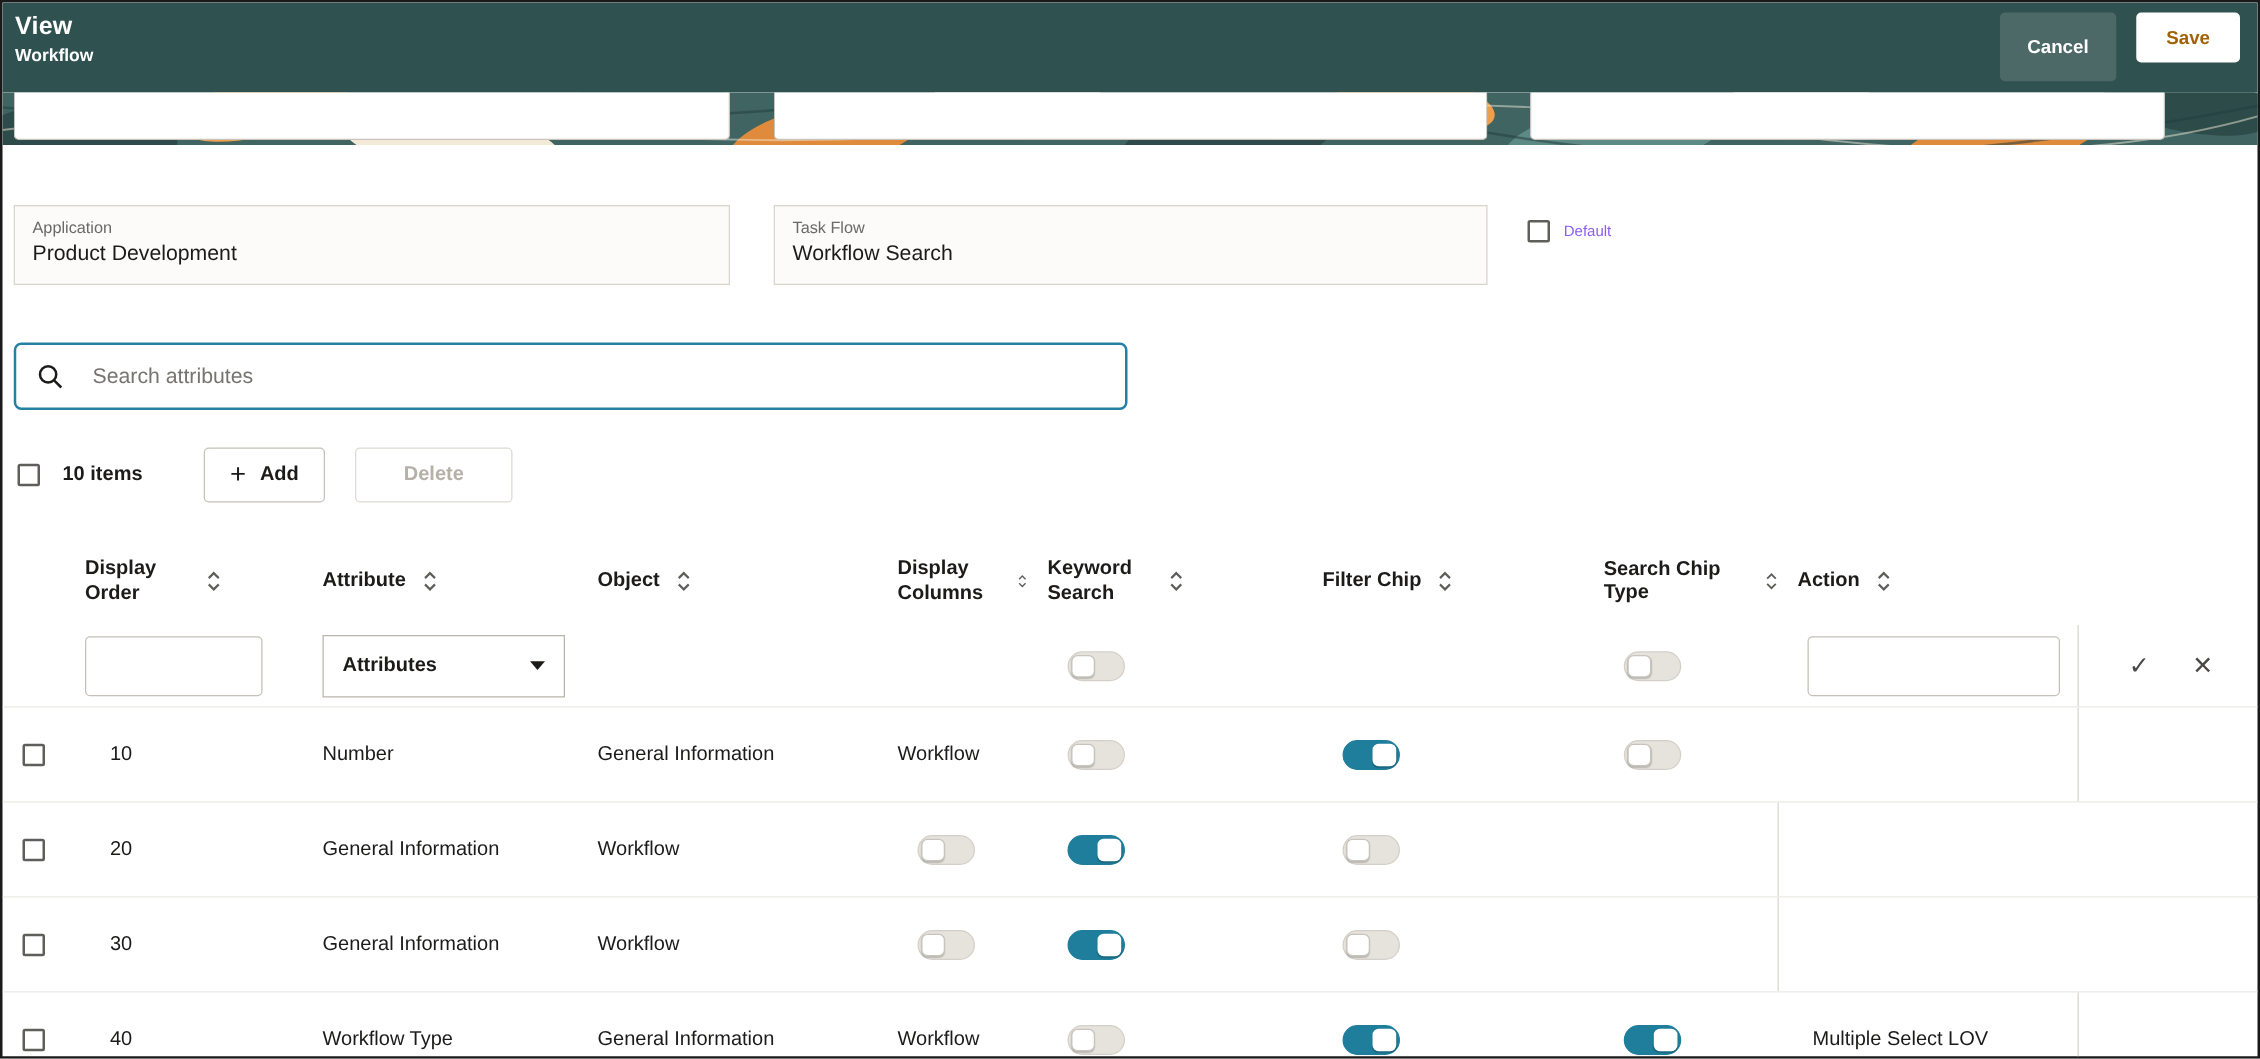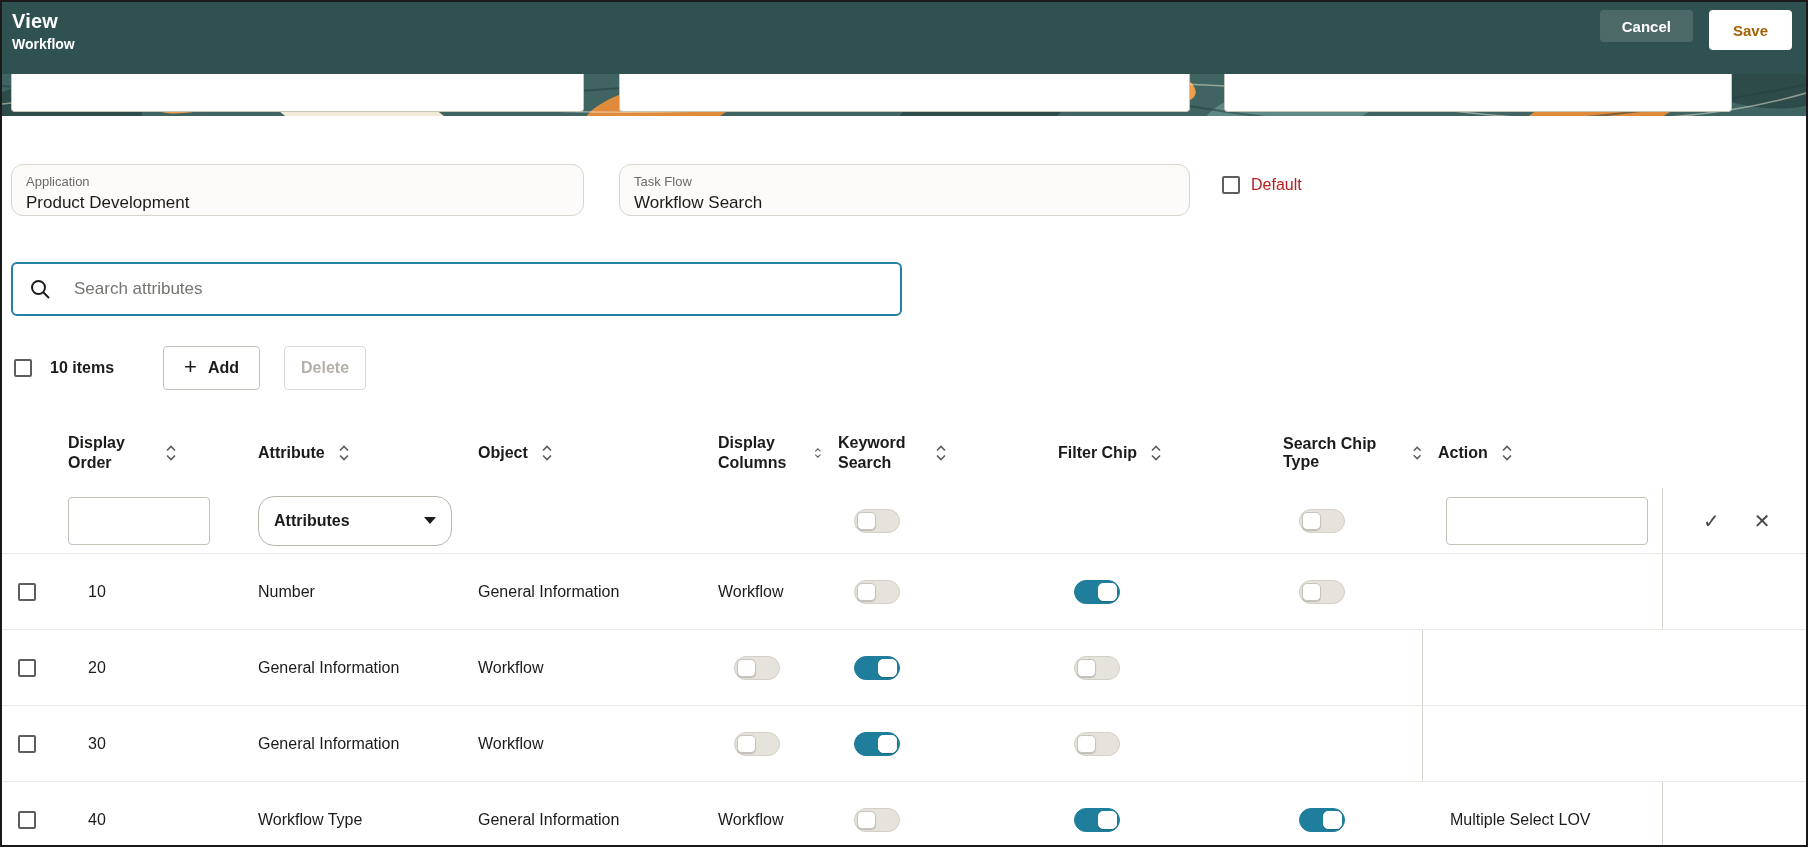--- a/index.html
+++ b/index.html
@@ -4,63 +4,63 @@
 <style>
   * { margin:0; padding:0; box-sizing:border-box; }
   body { font-family:"Liberation Sans","DejaVu Sans",sans-serif; background:#fff; }
   .page { position:relative; width:1808px; height:847px; border:2px solid #1a1a1a; overflow:hidden; background:#fff; }
 
   
   .topbar { height:72px; background:var(--header-teal,#2f5150); display:flex; justify-content:space-between; align-items:flex-start; padding:8px 14px 0 10px; color:#fff; }
   .title-block h1 { font-size:20px; font-weight:800; letter-spacing:.2px; line-height:1.1; }
   .subtitle { font-size:14px; font-weight:700; margin-top:4px; }
   .header-actions { display:flex; gap:16px; margin-top:0; }
-  .btn-cancel { height:32px; padding:0 22px; background:rgba(255,255,255,.14); color:#fff; border:none; border-radius:4px; font-size:15px; font-weight:600; font-family:inherit; cursor:pointer; }
+  .btn-cancel { height:55px; padding:0 22px; background:rgba(255,255,255,.14); color:#fff; border:none; border-radius:4px; font-size:15px; font-weight:600; font-family:inherit; cursor:pointer; }
   .btn-save { height:40px; padding:0 24px; background:#fff; color:#a16207; border:none; border-radius:4px; font-size:15px; font-weight:700; font-family:inherit; cursor:pointer; }
 
   
   .pattern-band { position:relative; height:42px; overflow:visible; }
   .pattern-band svg.bg { position:absolute; left:0; top:0; }
   .cut-field { position:absolute; top:0; height:38px; background:#fff; border:1px solid #c9c4bc; border-top:none; border-radius:0 0 4px 4px; }
   .cut-field.f1 { left:9px; width:573px; }
   .cut-field.f2 { left:617px; width:571px; }
   .cut-field.f3 { left:1222px; width:508px; }
 
   
   .fields-row { display:flex; align-items:flex-start; margin:48px 0 0 9px; }
-  .field { width:573px; height:52px; background:#fcfbf9; border:1px solid #d9d4cc; border-radius:12px; padding:9px 14px; cursor:text; }
+  .field { width:573px; height:64px; background:#fcfbf9; border:1px solid #d9d4cc; border-radius:0; padding:9px 14px; cursor:text; }
   .field.tf { margin-left:35px; width:571px; }
   .field label { display:block; font-size:13px; color:#6b6a67; }
   .field-value { font-size:17px; color:#1c1b1a; margin-top:4px; }
-  .checkbox-wrap { display:flex; align-items:center; gap:11px; margin-left:32px; margin-top:12px; font-size:16px; color:#b91c1c; cursor:pointer; }
+  .checkbox-wrap { display:flex; align-items:center; gap:11px; margin-left:32px; margin-top:12px; font-size:12px; color:#8b5cf6; cursor:pointer; }
   .checkbox { display:inline-block; width:18px; height:18px; background:#fff; border:2px solid #5f5e5b; border-radius:2px; flex:none; cursor:pointer; }
 
   
   .search-box { margin:46px 0 0 9px; width:891px; height:54px; border:2px solid var(--search-border,#2481a3); border-radius:6px; display:flex; align-items:center; gap:23px; padding:0 16px; background:#fff; }
   .search-box input { flex:1; border:none; outline:none; font-size:17px; color:#1c1b1a; font-family:inherit; background:transparent; }
   .search-box input::placeholder { color:#767470; }
 
   
   .toolbar { display:flex; align-items:center; margin:30px 0 0 12px; height:44px; }
   .items-count { margin-left:18px; font-size:16px; font-weight:700; color:#1c1b1a; }
   .btn-add { margin-left:49px; height:44px; padding:0 20px; background:#fff; border:1px solid #c5c0b8; border-radius:4px; font-size:16px; font-weight:600; color:#1c1b1a; font-family:inherit; display:flex; align-items:center; gap:11px; cursor:pointer; }
   .plus { font-size:22px; font-weight:400; line-height:1; margin-top:-2px; }
-  .btn-delete { margin-left:24px; height:44px; padding:0 16px; background:#fff; border:1px solid #dedad3; border-radius:4px; font-size:16px; font-weight:600; color:#b5b1a9; font-family:inherit; cursor:default; }
+  .btn-delete { margin-left:24px; height:44px; padding:0 38px; background:#fff; border:1px solid #dedad3; border-radius:4px; font-size:16px; font-weight:600; color:#b5b1a9; font-family:inherit; cursor:default; }
 
   
   .table { margin-top:28px; width:1808px; }
   .grid-row { display:grid; grid-template-columns:50px 190px 220px 240px 120px 220px 225px 155px 240px 1fr; align-items:center; }
   .thead { height:70px; }
   .th { display:flex; align-items:center; gap:13px; padding-left:16px; font-size:16px; font-weight:700; color:#1c1b1a; cursor:pointer; height:100%; }
   .th.wrap .lbl { max-width:84px; line-height:1.25; }
   .cell { display:flex; align-items:center; padding-left:16px; height:100%; font-size:16px; color:#1c1b1a; }
   .filter-row { height:65px; }
   .filter-input { width:142px; height:48px; border:1px solid #c5c0b8; border-radius:4px; background:#fff; font-size:16px; font-family:inherit; padding:0 10px; outline:none; }
   .filter-input.wide { width:202px; margin-left:8px; }
-  .dropdown { width:194px; height:50px; border:1px solid #b9b4ac; border-radius:16px; background:#fff; display:flex; align-items:center; justify-content:space-between; padding:0 15px; font-size:16px; font-weight:600; color:#1c1b1a; cursor:pointer; }
+  .dropdown { width:194px; height:50px; border:1px solid #b9b4ac; border-radius:0; background:#fff; display:flex; align-items:center; justify-content:space-between; padding:0 15px; font-size:16px; font-weight:600; color:#1c1b1a; cursor:pointer; }
   .caret { width:0; height:0; border-left:6px solid transparent; border-right:6px solid transparent; border-top:7px solid #1c1b1a; }
   .cell.action { border-left:1px solid #d9d5ce; padding-left:40px; gap:34px; }
   .act-ok, .act-x { font-size:20px; color:#4a4947; cursor:pointer; }
   .data-row { height:76px; border-top:1px solid #eceae5; }
   .cell.order { padding-left:36px; }
   .cell.chip-type { padding-left:28px; }
 
   
   .toggle { display:inline-flex; align-items:center; width:46px; height:24px; border-radius:13px; background:#e6e2dc; border:1px solid #d4d0c9; padding:2px; margin-left:16px; cursor:pointer; flex:none; }
   .toggle .knob { width:19px; height:18px; background:#fff; border:1px solid #c8c4bd; border-radius:5px; box-shadow:0 1px 1px rgba(0,0,0,.18); }

